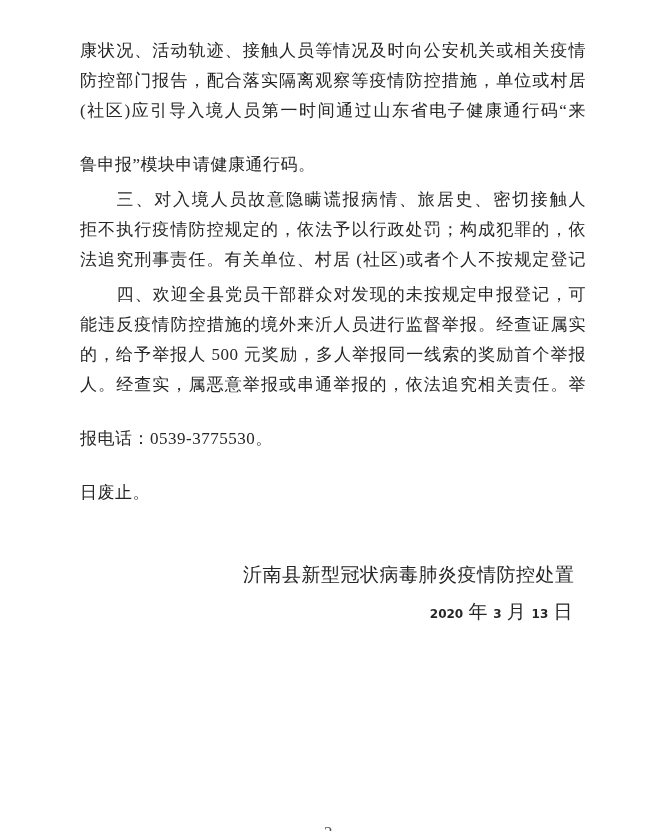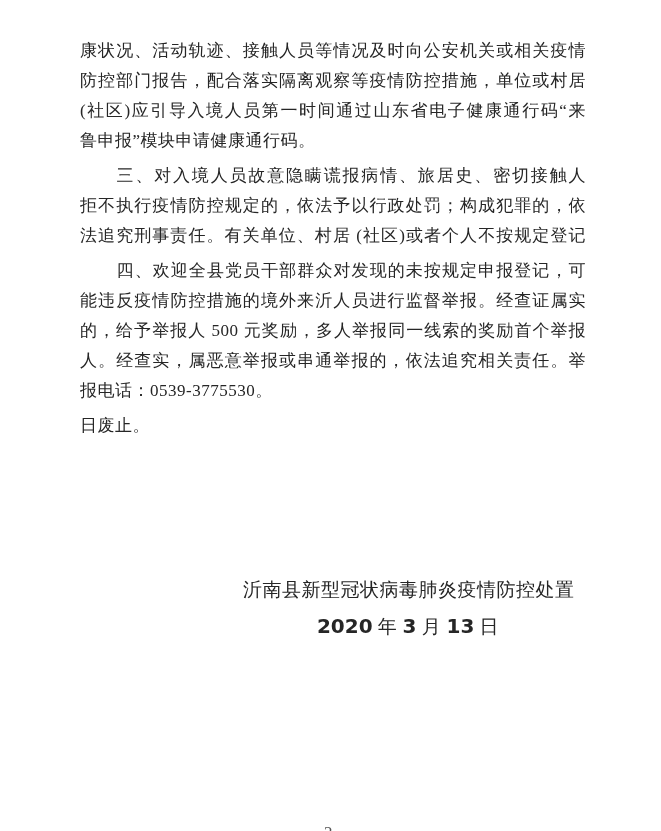--- a/index.html
+++ b/index.html
@@ -41,50 +41,51 @@
   .line {
     height: 30px;
     line-height: 30px;
     text-align: justify;
     text-align-last: justify;
     overflow: hidden;
   }
   .line.last {
     text-align: left;
     text-align-last: left;
+    margin-top: 24px;
   }
   .line.indent {
     text-indent: 2.15em;
   }
   
   .signature {
     position: absolute;
     left: 243px;
-    top: 574px;
+    top: 559px;
     width: 330px;
-    text-align: center;
+    text-align: right;
     font-size: 19px;
     letter-spacing: 0.5px;
   }
   .sig-line {
     height: 31px;
     line-height: 31px;
     white-space: nowrap;
   }
   .sig-date {
     margin-top: 6px;
     height: 31px;
     line-height: 31px;
     white-space: nowrap;
     font-size: 19px;
   }
   .sig-date .num {
     font-family: "DejaVu Sans", "Liberation Sans", sans-serif;
     font-weight: 600;
-    font-size: 20px;
+    font-size: 12px;
     letter-spacing: 0;
   }
   
   .page-number {
     position: absolute;
     left: 324px;
     top: 823px;
     font-size: 17px;
     color: #555555;
   }

